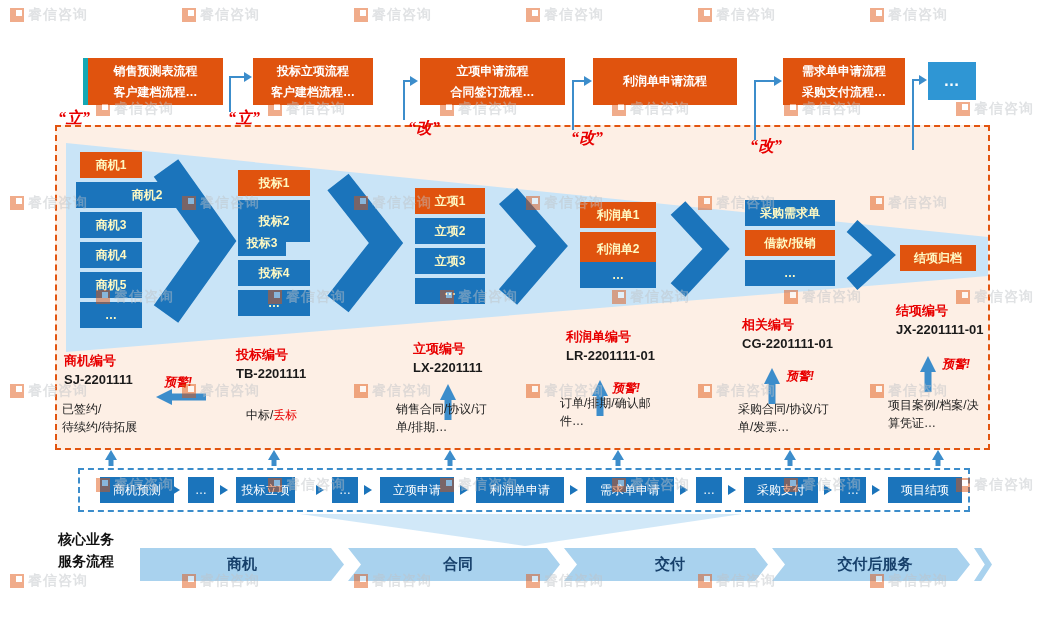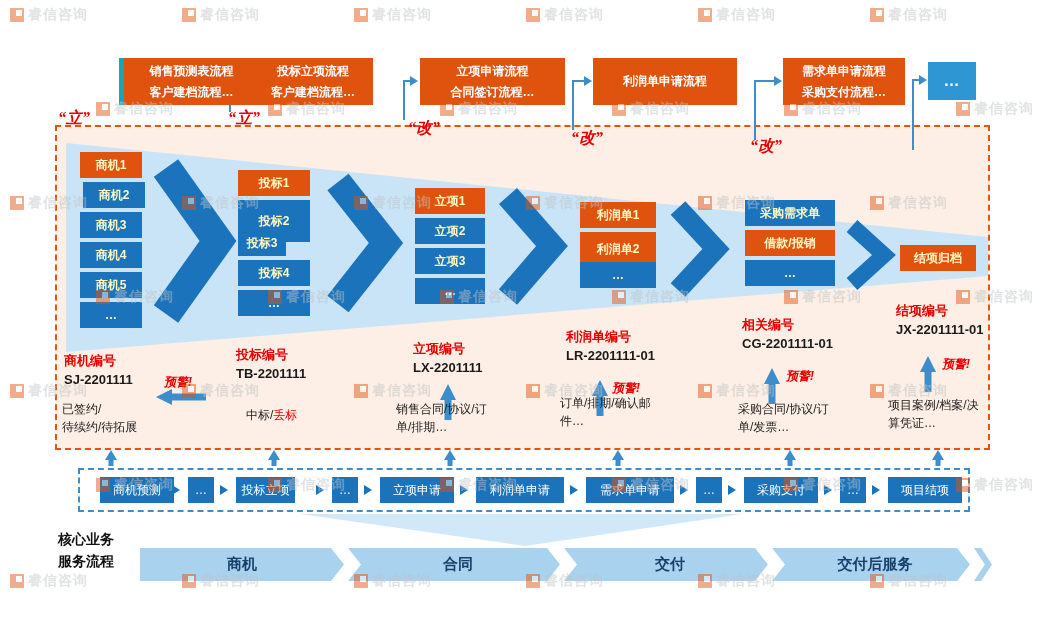--- a/index.html
+++ b/index.html
@@ -7,21 +7,21 @@
     --panel_bg:#fdefe5; --panel_border:#e2540f; --red:#e80000; --teal:#14a8b4;
     --arrow:#3c8dcb; --bar_bg:#a9d2ee; --bar_text:#17406b;
   }
   html,body{margin:0;padding:0;background:#fff;}
   #canvas{position:relative;width:1040px;height:640px;background:#fff;overflow:hidden;
           font-family:"Liberation Sans","DejaVu Sans",sans-serif;}
   
   .top-box{position:absolute;background:var(--orange);color:#fff;font-size:12px;font-weight:700;
            display:flex;flex-direction:column;justify-content:center;align-items:center;
            line-height:1.7;text-align:center;}
-  .top-box-teal{border-left:5px solid var(--teal);margin-left:36px;}
+  .top-box-teal{border-left:5px solid var(--teal);}
   .top-box-blue{background:var(--mid_blue);font-size:16px;letter-spacing:1px;}
   .stage-tag{position:absolute;color:var(--red);font:italic 700 16px "Liberation Serif","DejaVu Serif",serif;}
   
   .main-panel{position:absolute;left:55px;top:125px;width:935px;height:325px;
               background:var(--panel_bg);border:2px dashed var(--panel_border);box-sizing:border-box;}
   #shapes{position:absolute;left:0;top:0;width:1040px;height:640px;pointer-events:none;}
   .pbox{position:absolute;color:#fef9c3;font-size:12px;font-weight:600;
         display:flex;align-items:center;justify-content:center;white-space:nowrap;}
   .pbox-orange{background:var(--orange);}
   .pbox-blue{background:var(--blue);}
@@ -141,21 +141,21 @@
     </div>
   <div id="tags">
       <div class="stage-tag" style="left: 58px; top: 108px;">“立”</div>
       <div class="stage-tag" style="left: 228px; top: 108px;">“立”</div>
       <div class="stage-tag" style="left: 408px; top: 118px;">“改”</div>
       <div class="stage-tag" style="left: 571px; top: 128px;">“改”</div>
       <div class="stage-tag" style="left: 750px; top: 136px;">“改”</div>
     </div>
   <div id="columns">
       <div class="pbox pbox-orange" style="left: 80px; top: 152px; width: 62px; height: 26px;">商机1</div>
-      <div class="pbox pbox-blue" style="left: 83px; top: 182px; width: 62px; height: 26px;">商机2</div>
+      <div class="pbox pbox-blue" style="left: 76px; top: 182px; width: 62px; height: 26px; padding-left: 40px;">商机2</div>
       <div class="pbox pbox-blue" style="left: 80px; top: 212px; width: 62px; height: 26px;">商机3</div>
       <div class="pbox pbox-blue" style="left: 80px; top: 242px; width: 62px; height: 26px;">商机4</div>
       <div class="pbox pbox-blue" style="left: 80px; top: 272px; width: 62px; height: 26px; text-align: right;">商机5</div>
       <div class="pbox pbox-blue" style="left: 80px; top: 302px; width: 62px; height: 26px;">…</div>
       <div class="stage-title" style="left: 64px; top: 352px;">商机编号</div>
       <div class="stage-code" style="left: 64px; top: 372px;">SJ-2201111</div>
       <div class="warning-label" style="left: 164px; top: 374px;">预警!</div>
       <div class="stage-docs" style="left: 62px; top: 400px; width: 122px;">已签约/
 待续约/待拓展</div>
       <div class="pbox pbox-orange" style="left: 238px; top: 170px; width: 72px; height: 26px;">投标1</div>

